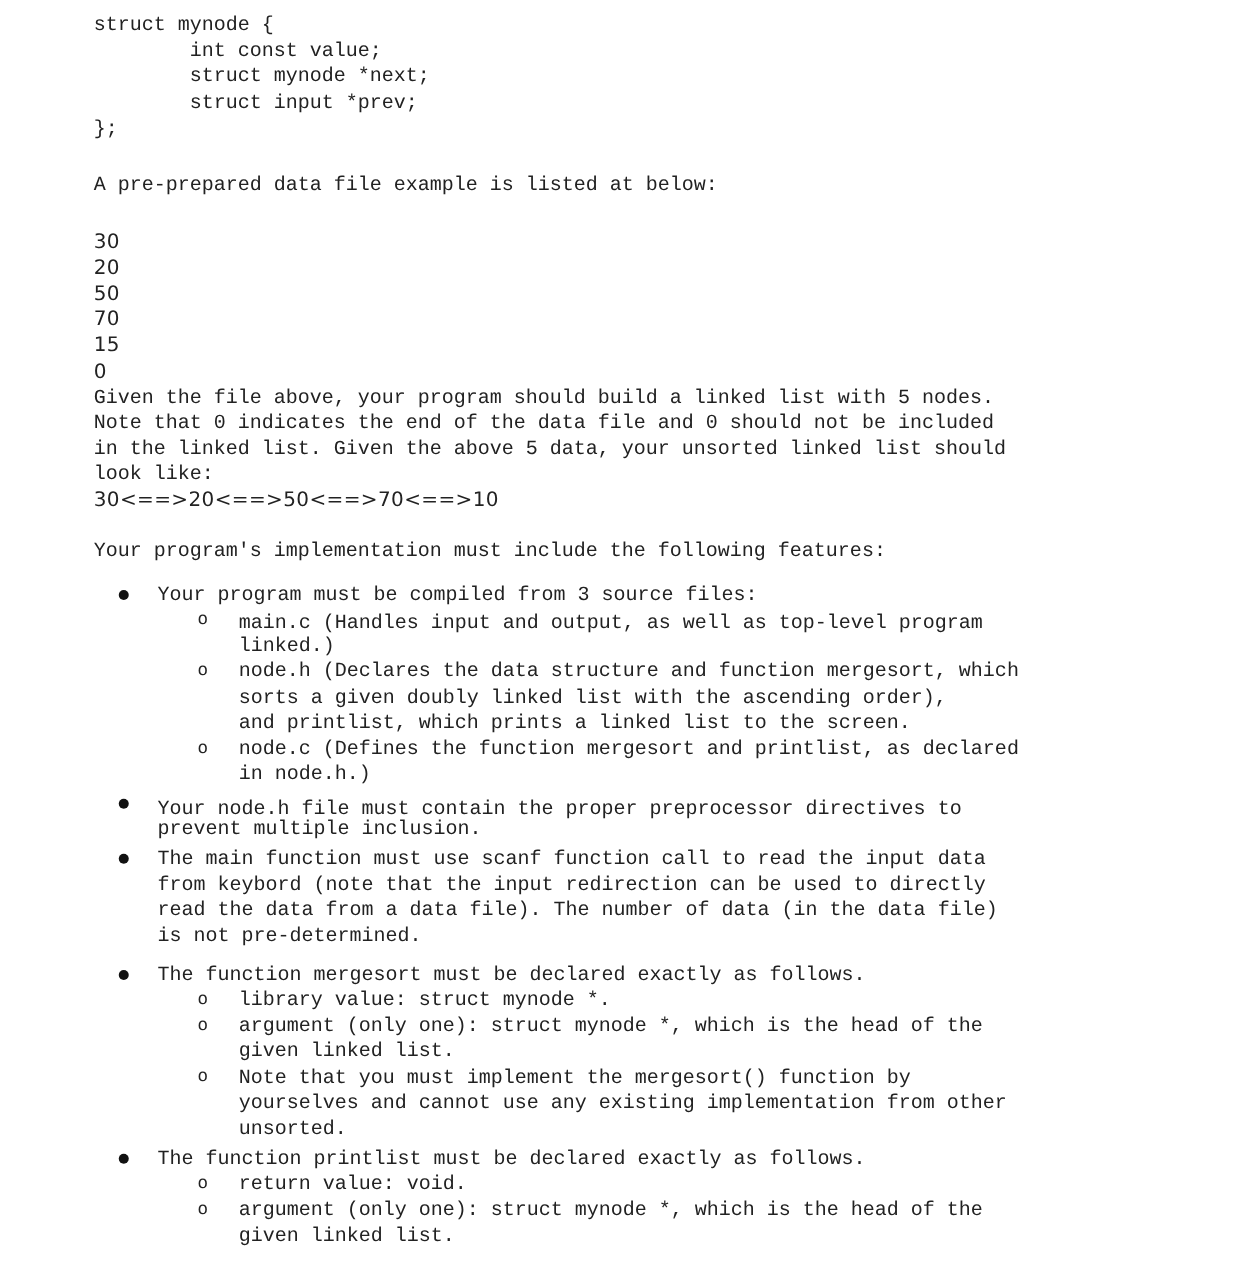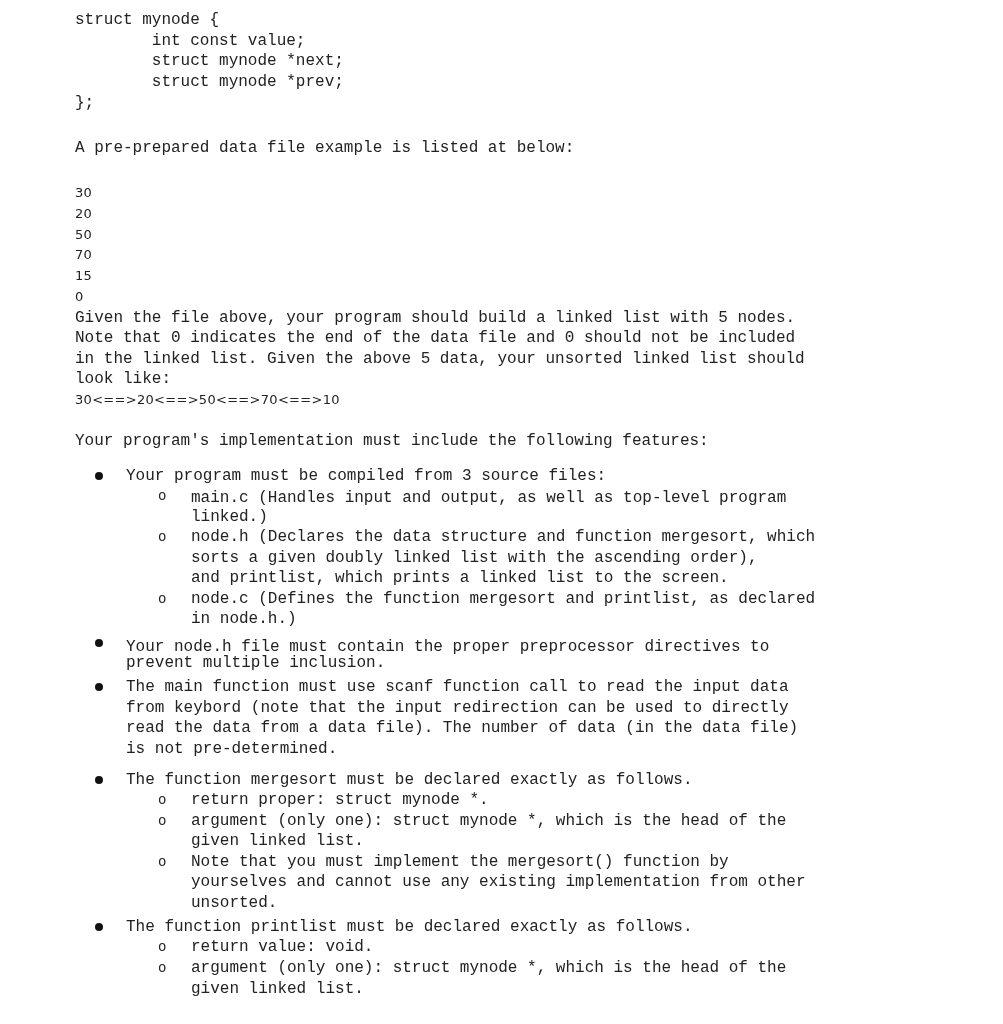--- a/index.html
+++ b/index.html
@@ -3,34 +3,34 @@
 <meta charset="utf-8">
 <style>
   html, body { margin: 0; padding: 0; background: #ffffff; }
   body {
     width: 1003px; height: 1024px; overflow: hidden; position: relative;
     font-family: "Liberation Mono", "DejaVu Sans Mono", monospace;
     font-size: 16px; color: #222222;
   }
   .doc { position: absolute; left: 75px; top: 0; width: 900px; }
   .line { position: absolute; left: 0; white-space: pre; line-height: 20px; height: 20px; text-align: right; }
-  .sans { font-family: "DejaVu Sans", "Liberation Sans", sans-serif; font-size: 13px; letter-spacing: 0.3px; }
+  .sans { font-family: "DejaVu Sans", "Liberation Sans", sans-serif; font-size: 16px; letter-spacing: 0.3px; }
   .bullet { position: absolute; width: 8px; height: 8px; border-radius: 50%; background: #111; }
   .circle { position: absolute; font-size: 14px; line-height: 20px; }
 </style>
 </head>
 <body>
 
 <div class="doc">
 
   <div>
     <div class="line" style="top:10px">struct mynode {</div>
     <div class="line" style="top:31px">        int const value;</div>
     <div class="line" style="top:51px">        struct mynode *next;</div>
-    <div class="line" style="top:72px">        struct mynode *prev;</div>
+    <div class="line" style="top:72px">        struct input *prev;</div>
     <div class="line" style="top:93px">};</div>
   </div>
 
   <div class="line" style="top:138px">A pre-prepared data file example is listed at below:</div>
 
   <div>
     <div class="line sans" style="top:183px">30</div>
     <div class="line sans" style="top:204px">20</div>
     <div class="line sans" style="top:225px">50</div>
     <div class="line sans" style="top:245px">70</div>
@@ -69,21 +69,21 @@
 
     <span class="bullet" style="left:20px; top:683px"></span>
     <div class="line" style="left:51px; top:677px">The main function must use scanf function call to read the input data</div>
     <div class="line" style="left:51px; top:698px">from keybord (note that the input redirection can be used to directly</div>
     <div class="line" style="left:51px; top:718px">read the data from a data file). The number of data (in the data file)</div>
     <div class="line" style="left:51px; top:739px">is not pre-determined.</div>
 
     <span class="bullet" style="left:20px; top:776px"></span>
     <div class="line" style="left:51px; top:770px">The function mergesort must be declared exactly as follows.</div>
     <span class="circle" style="left:83px; top:790px">o</span>
-    <div class="line" style="left:116px; top:790px">return proper: struct mynode *.</div>
+    <div class="line" style="left:116px; top:790px">library value: struct mynode *.</div>
     <span class="circle" style="left:83px; top:811px">o</span>
     <div class="line" style="left:116px; top:811px">argument (only one): struct mynode *, which is the head of the</div>
     <div class="line" style="left:116px; top:831px">given linked list.</div>
     <span class="circle" style="left:83px; top:852px">o</span>
     <div class="line" style="left:116px; top:852px">Note that you must implement the mergesort() function by</div>
     <div class="line" style="left:116px; top:872px">yourselves and cannot use any existing implementation from other</div>
     <div class="line" style="left:116px; top:893px">unsorted.</div>
 
     <span class="bullet" style="left:20px; top:923px"></span>
     <div class="line" style="left:51px; top:917px">The function printlist must be declared exactly as follows.</div>

